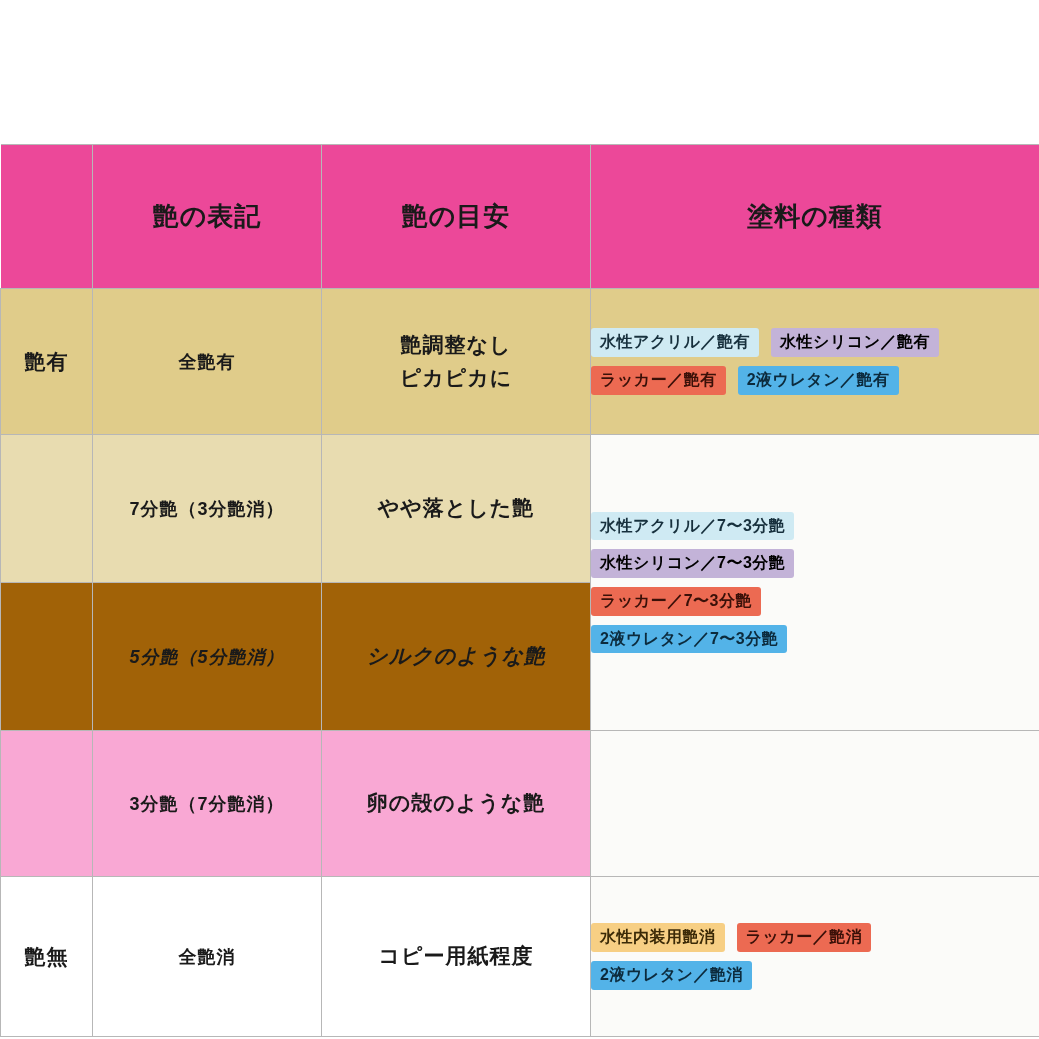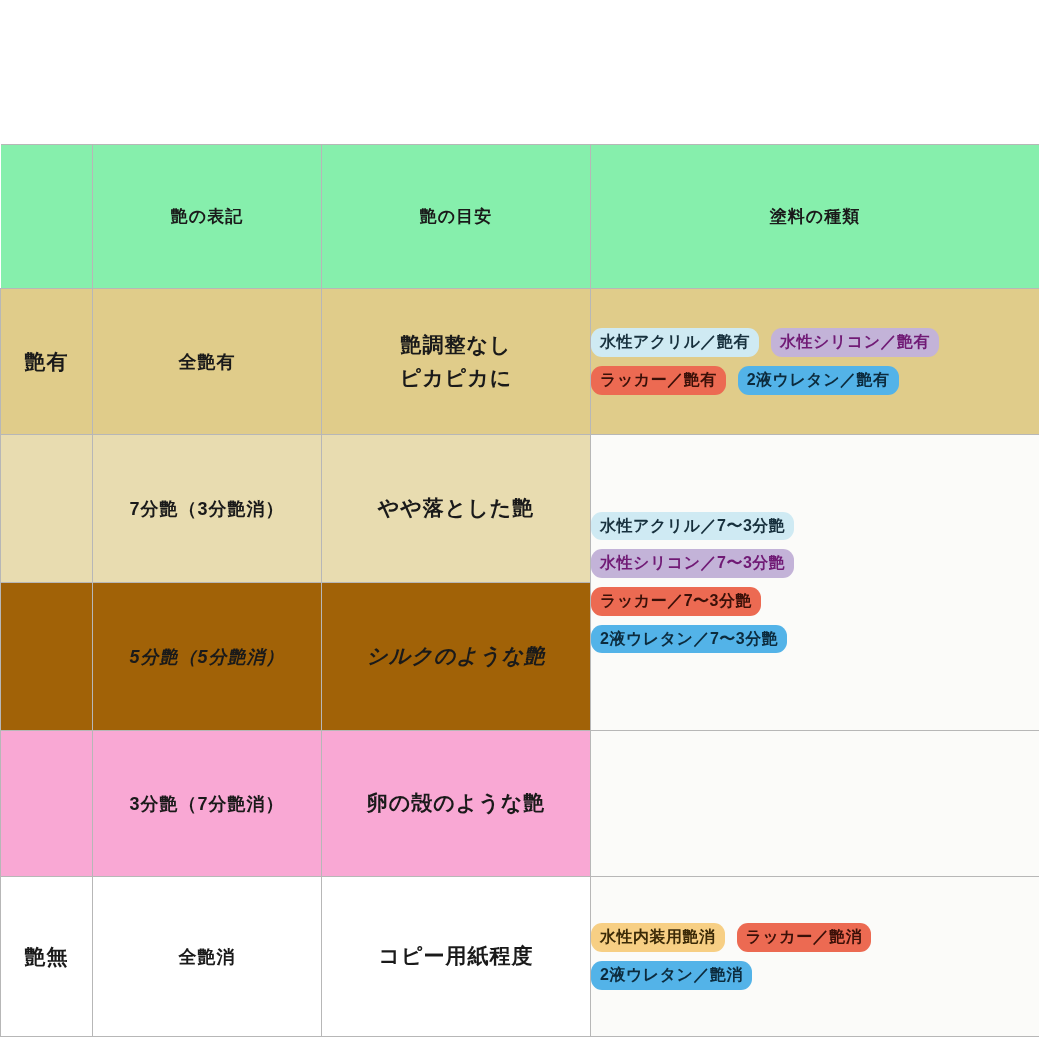--- a/index.html
+++ b/index.html
@@ -44,23 +44,23 @@
     vertical-align: middle;
     text-align: center;
   }
   
   col.c-label { width: 92px; }
   col.c-name  { width: 229px; }
   col.c-guide { width: 269px; }
   col.c-types { width: 449px; }
 
   thead th {
-    background: #86efac;
+    background: #ec4899;
     height: 143px;
-    font-size: 17px;
+    font-size: 26px;
     font-weight: bold;
     letter-spacing: 1px;
     color: #1a1a1a;
   }
   thead th.blank-head {
     border-left: none;
   }
   .row-label {
     font-size: 21px;
     font-weight: bold;
@@ -100,27 +100,27 @@
   .tag-wrap.stacked {
     flex-direction: column;
     gap: 9px;
   }
   .tag {
     display: inline-block;
     font-size: 16px;
     font-weight: bold;
     letter-spacing: 0.5px;
     padding: 5px 9px 6px 9px;
-    border-radius: 11px;
+    border-radius: 3px;
     color: #15324a;
     white-space: nowrap;
     line-height: 1.1;
   }
   .tag.acrylic  { background: #cfeaf3; color: #17303d; }
-  .tag.silicon  { background: #c3b3d8; color: #701a75; }
+  .tag.silicon  { background: #c3b3d8; color: #000000; }
   .tag.lacquer  { background: #ec6a52; color: #3a1008; }
   .tag.urethane { background: #53b3e8; color: #0c2b3d; }
   .tag.matte-in { background: #f7cf84; color: #3b2a07; }
   .label-cell-top { vertical-align: middle; margin-left: 44px; }
 </style>
 </head>
 <body>
 
 <div class="page">
 

